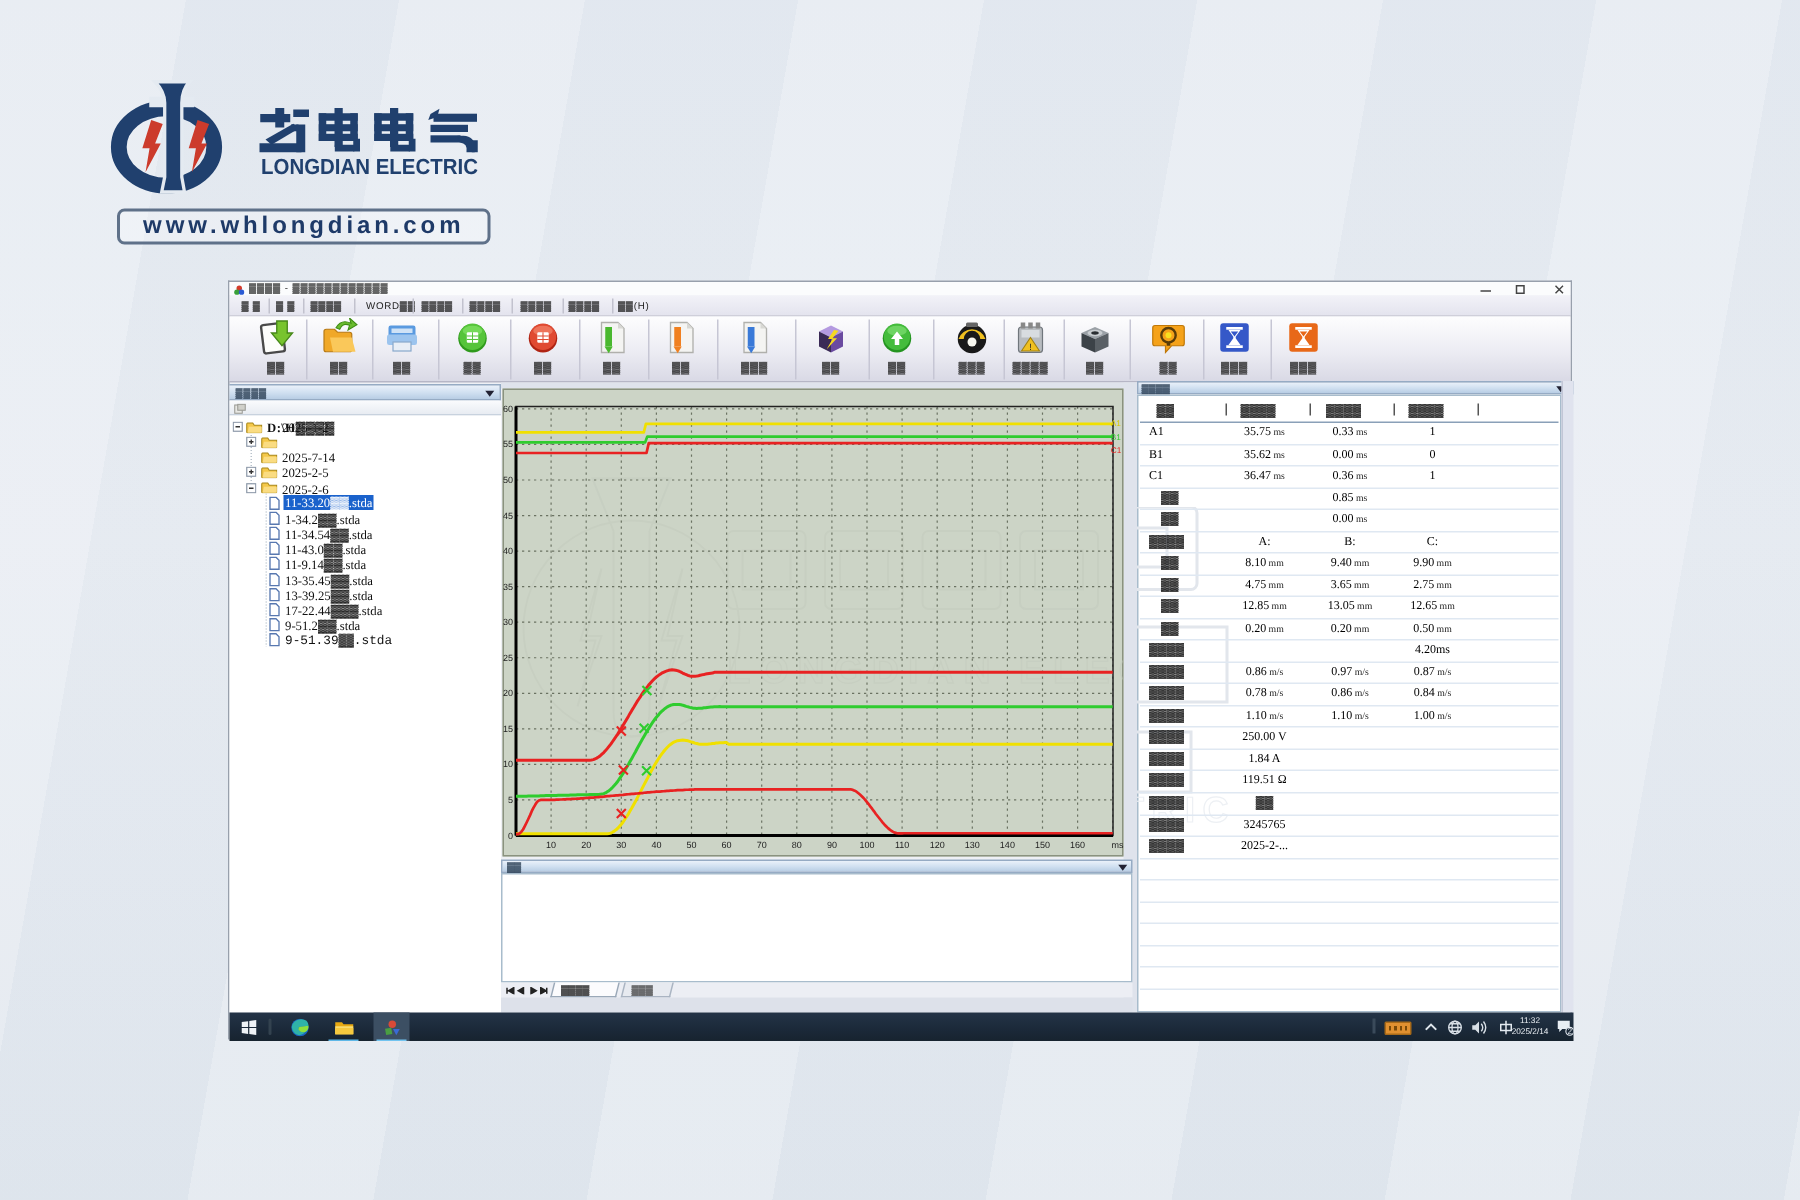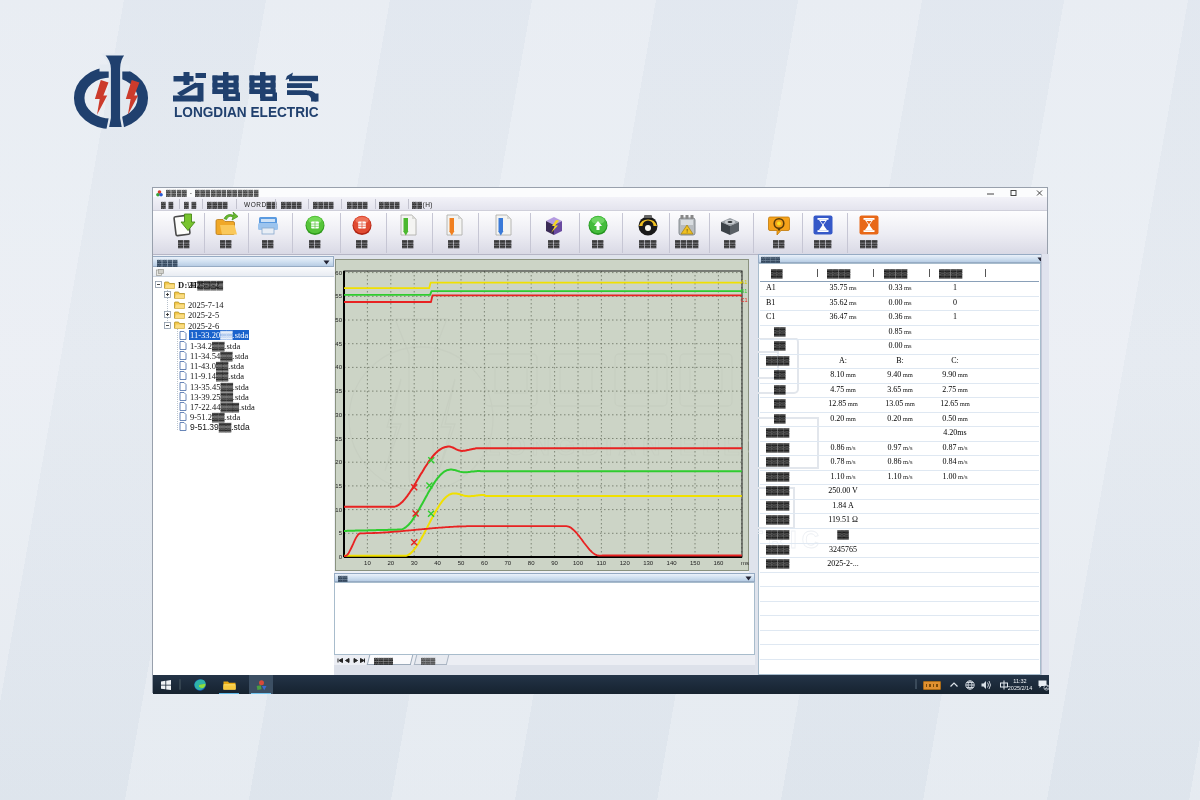--- a/index.html
+++ b/index.html
@@ -52,20 +52,21 @@
       <g transform="translate(113,0)">
 <path d="M2 4 L8 0.5 L6.5 6 L0.5 8 Z"></path>
 <rect x="4" y="3.8" width="29" height="5.4"></rect>
 <rect x="2" y="11.2" width="25" height="4.8"></rect>
 <rect x="2" y="18.2" width="20" height="4.8"></rect>
 <path d="M20 18.5 L24 18.5 Q31.5 19 31.5 26 L31.5 29.5 L26 29.5 Q27 23.5 21.5 23 Z"></path>
 <rect x="29.5" y="21.5" width="4" height="8"></rect>
       </g>
 </svg>
 <div class="abs" style="left:174px;top:104px;width:170px;font-size:14.5px;font-weight:bold;color:#20406e;letter-spacing:0px;white-space:nowrap;transform:scaleX(0.94);transform-origin:0 0">LONGDIAN ELECTRIC</div>
+<div class="abs" style="left:78px;top:139px;width:249px;height:24px;border:2px solid #5f7189;border-radius:5px;background:rgba(255,255,255,0.25);text-align:center;line-height:20px;font-size:16px;font-weight:bold;color:#1e3a68;letter-spacing:2.6px">www.whlongdian.com</div>
 <div class="abs" style="left:152px;top:187px;width:896px;height:506px;background:#eef0f5;border:1px solid #98a0ac;border-bottom:none">
 <div class="abs" style="left:0;top:0;width:894px;height:9px;background:#fbfcfd"></div>
 <svg class="abs" style="left:3px;top:1.5px" width="7" height="7" viewBox="0 0 10 10">
 <circle cx="5" cy="3" r="2.6" fill="#d43a2a"></circle>
         <circle cx="2.8" cy="6.8" r="2.6" fill="#3aa03a"></circle>
         <circle cx="7.2" cy="6.8" r="2.6" fill="#2a5ad4"></circle>
       </svg>
 <div class="abs" style="left:13px;top:1px;height:8px;font-size:6.5px;color:#333;letter-spacing:0.6px;white-space:nowrap">▓▓▓▓ - ▓▓▓▓▓▓▓▓▓▓▓▓</div>
 <svg class="abs" style="left:832px;top:2px" width="60" height="6" viewBox="0 0 60 6" stroke="#444" stroke-width="1" fill="none">
 <line x1="2" y1="4" x2="9" y2="4"></line>
@@ -300,21 +301,21 @@
 <path d="M1 0.5 L5 0.5 L7 2.5 L7 8.5 L1 8.5 Z" fill="#fff" stroke="#5878b0" stroke-width="0.9"></path>
       </svg>
 <div class="abs" style="left:37px;top:213.8px;font-size:8.5px;font-family:'Liberation Serif';color:#111;white-space:nowrap">17-22.44▓▓▓.stda</div>
 <svg class="abs" style="left:26px;top:223.95000000000002px" width="8" height="9" viewBox="0 0 8 9">
 <path d="M1 0.5 L5 0.5 L7 2.5 L7 8.5 L1 8.5 Z" fill="#fff" stroke="#5878b0" stroke-width="0.9"></path>
       </svg>
 <div class="abs" style="left:37px;top:223.95000000000002px;font-size:8.5px;font-family:'Liberation Serif';color:#111;white-space:nowrap">9-51.2▓▓.stda</div>
 <svg class="abs" style="left:26px;top:234.1px" width="8" height="9" viewBox="0 0 8 9">
 <path d="M1 0.5 L5 0.5 L7 2.5 L7 8.5 L1 8.5 Z" fill="#fff" stroke="#5878b0" stroke-width="0.9"></path>
       </svg>
-<div class="abs" style="left:37px;top:234.1px;font-size:8.5px;font-family:Liberation Sans, sans-serif;color:#111;white-space:nowrap">9-51.39▓▓.stda</div>
+<div class="abs" style="left:37px;top:234.1px;font-size:8.5px;font-family:Liberation Mono, monospace;color:#111;white-space:nowrap">9-51.39▓▓.stda</div>
 <div class="abs" style="left:181px;top:67px;width:424px;height:4px;background:#dfe3ec"></div>
 <div class="abs" style="left:596px;top:67px;width:9px;height:420px;background:#dfe3ec"></div>
 <div class="abs" style="left:182px;top:71px;width:414px;height:312px;background:#ccd4c6;border:1px solid #8a927f"></div>
 <svg class="abs" style="left:182px;top:71px" width="414" height="312" viewBox="0 0 414 312">
         <g fill="none" stroke="#c2c9bc" stroke-width="1.3" opacity="0.45">
           <circle cx="86" cy="160" r="72"></circle>
           <path d="M60 60 L112 60 L98 95 L98 215 Q98 232 86 232 Q74 232 74 215 L74 95 Z"></path>
           <path d="M66 120 L56 165 L66 165 L50 212 L62 168 L52 168 Z"></path>
           <path d="M120 120 L110 165 L120 165 L104 212 L116 168 L106 168 Z"></path>
           <rect x="150" y="95" width="52" height="52" rx="4"></rect>

